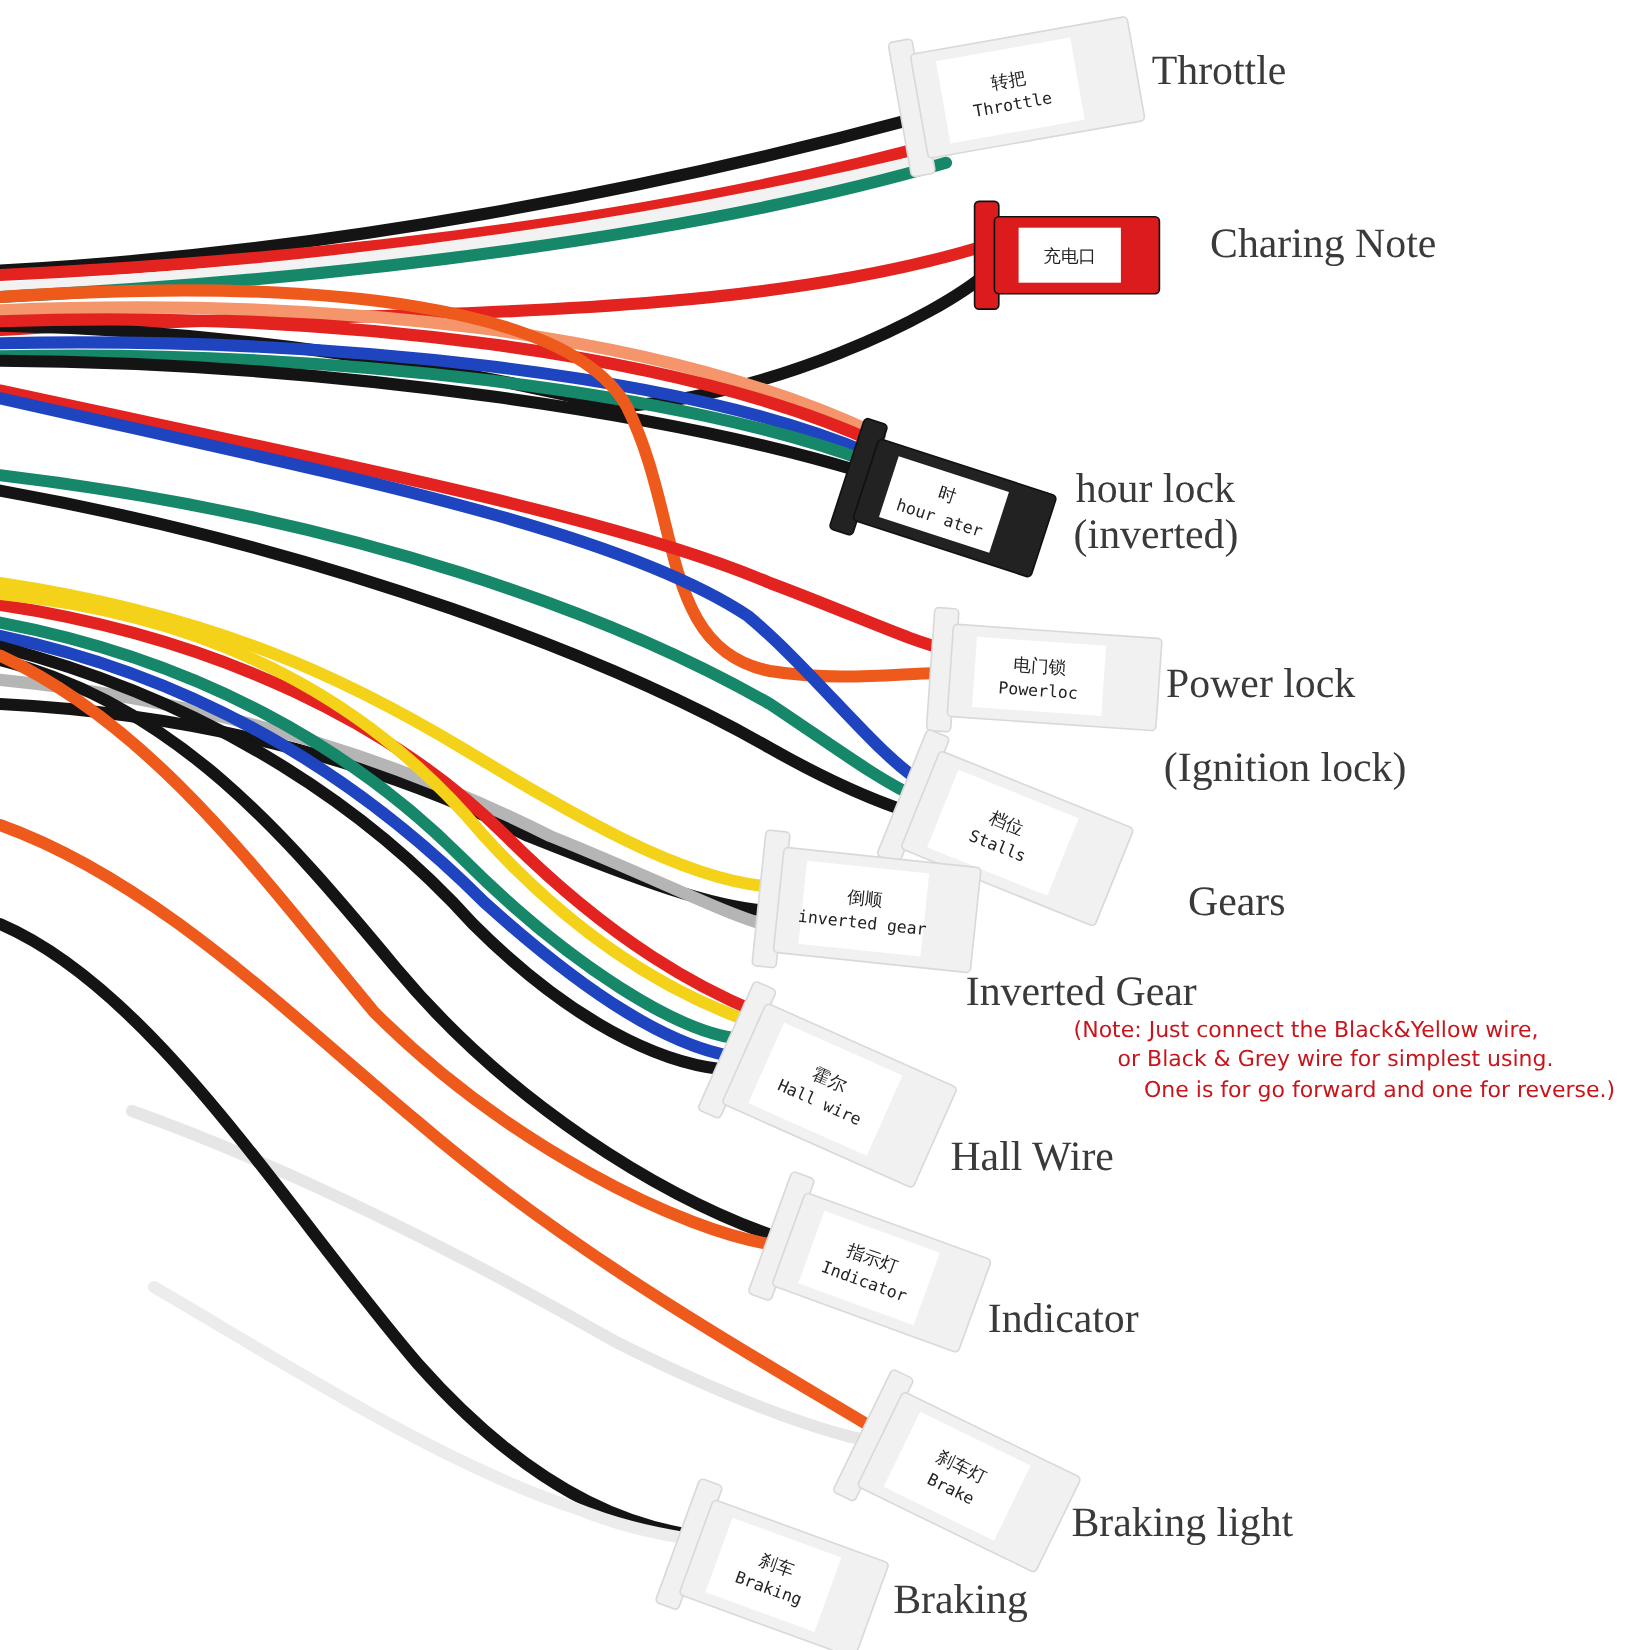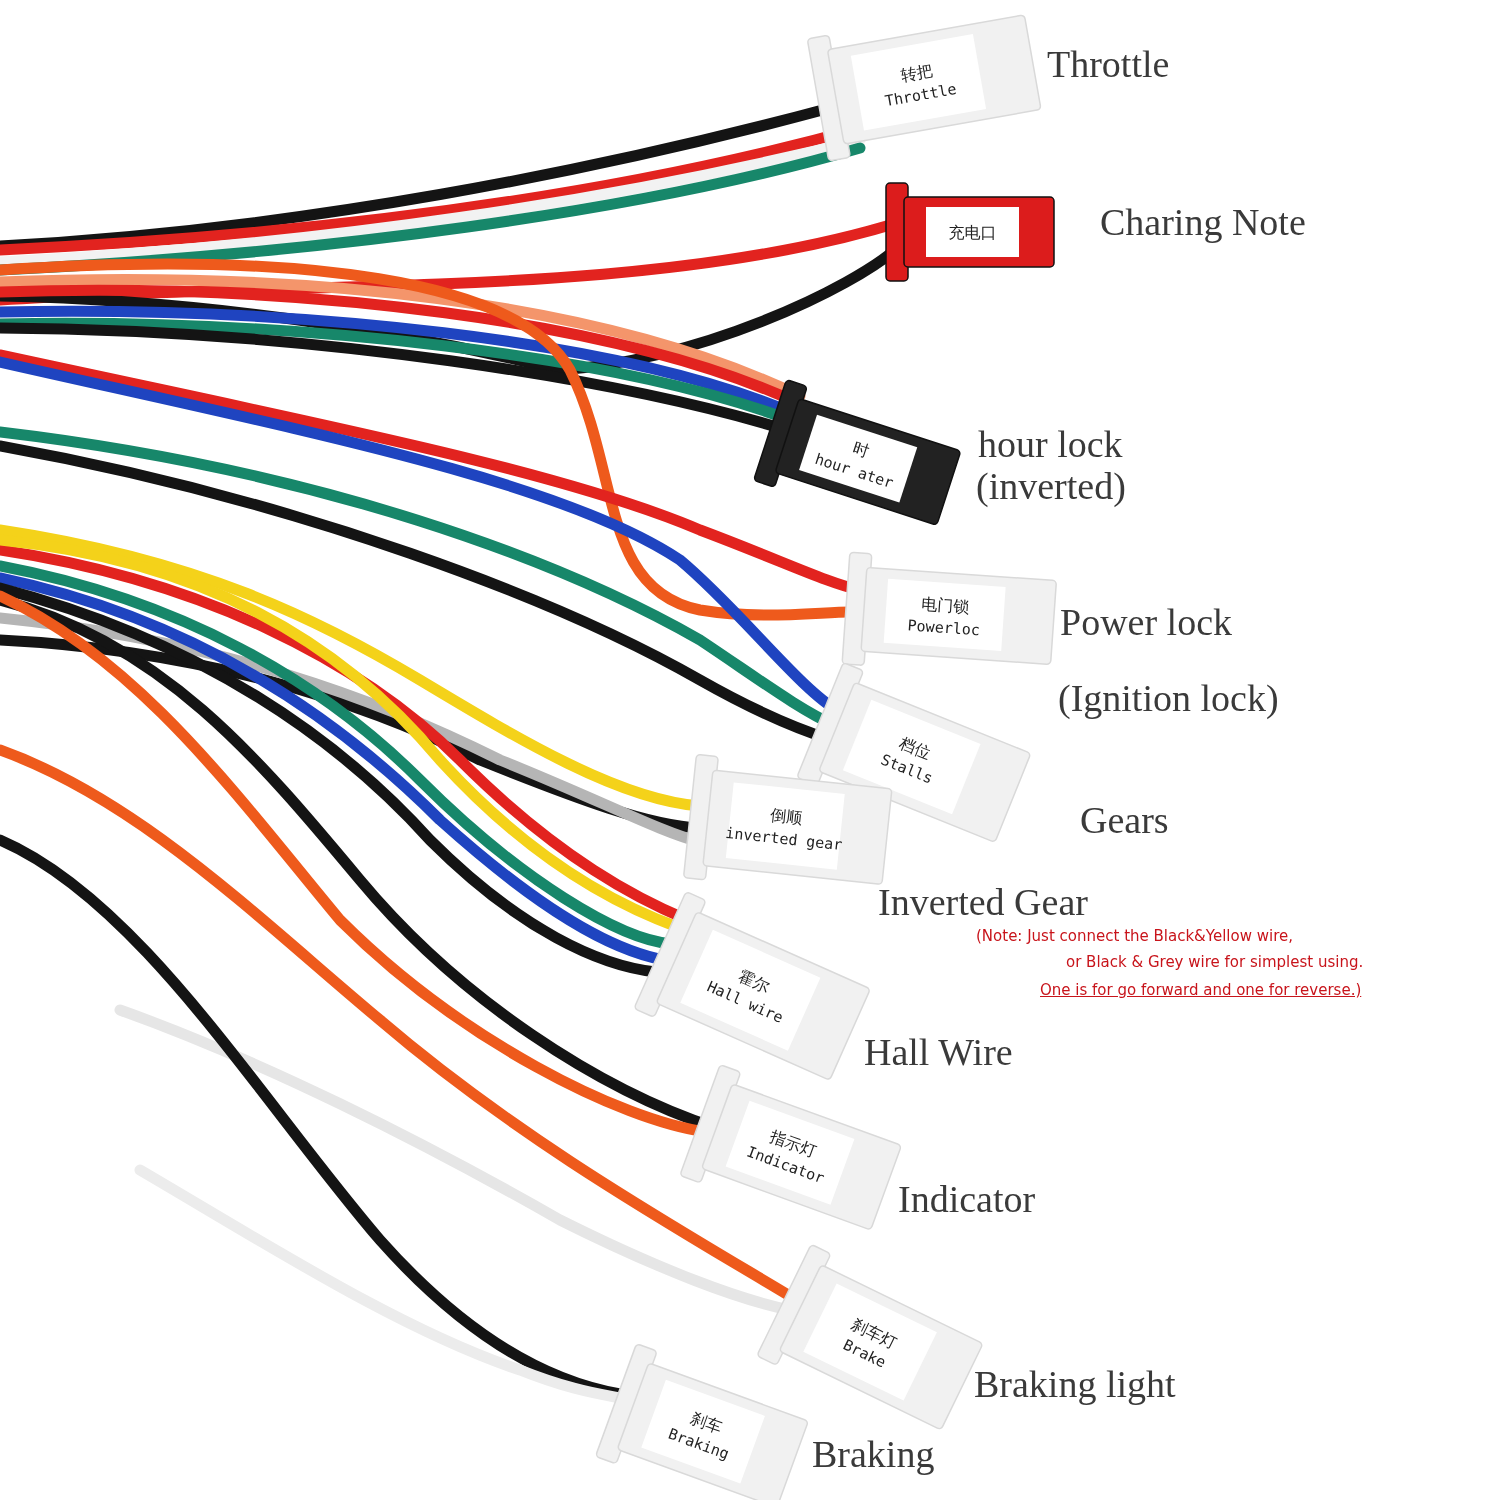--- a/index.html
+++ b/index.html
@@ -7,21 +7,21 @@
   #stage { position: absolute; left: 0; top: 0; width: 1495px; height: 1500px; }
   .wire { fill: none; stroke-linecap: round; }
   .callout {
     position: absolute; white-space: nowrap;
     font-family: "Liberation Serif", "DejaVu Serif", serif;
     color: #3a3a3a; font-size: 38px; line-height: 44px;
   }
   .note {
     position: absolute; white-space: pre;
     font-family: "DejaVu Sans", "Liberation Sans", sans-serif;
-    color: #c8141b; font-size: 15px; line-height: 28px;
+    color: #c8141b; font-size: 20px; line-height: 28px;
   }
   .conn-label {
     font-family: "DejaVu Sans Mono", "Liberation Mono", monospace;
     fill: #222; font-size: 15px;
   }
   .conn-cn {
     font-family: "DejaVu Sans", sans-serif; fill: #222; font-size: 16px;
   }
 </style>
 </head>
@@ -135,18 +135,18 @@
 
 <div class="callout" style="left:1047px; top:42px;">Throttle</div>
 <div class="callout" style="left:1100px; top:200px;">Charing Note</div>
 <div class="callout" style="left:978px; top:422px;">hour lock</div>
 <div class="callout" style="left:976px; top:464px;">(inverted)</div>
 <div class="callout" style="left:1060px; top:600px;text-align:right;">Power lock</div>
 <div class="callout" style="left:1058px; top:644px;margin-top:32px;">(Ignition lock)</div>
 <div class="callout" style="left:1080px; top:798px;">Gears</div>
 <div class="callout" style="left:878px; top:880px;">Inverted Gear</div>
 <div class="note" style="left:976px; top:922px;">(Note: Just connect the Black&amp;Yellow wire,</div>
-<div class="note" style="left:1066px; top:948px;">or Black &amp; Grey wire for simplest using.</div>
-<div class="note" style="left:1040px; top:976px;text-decoration:underline;">One is for go forward and one for reverse.)</div>
+<div class="note" style="left:1016px; top:948px;">or Black &amp; Grey wire for simplest using.</div>
+<div class="note" style="left:1040px; top:976px;">One is for go forward and one for reverse.)</div>
 <div class="callout" style="left:864px; top:1030px;">Hall Wire</div>
 <div class="callout" style="left:898px; top:1177px;">Indicator</div>
 <div class="callout" style="left:974px; top:1362px;">Braking light</div>
 <div class="callout" style="left:812px; top:1432px;">Braking</div>
 
 </body></html>

